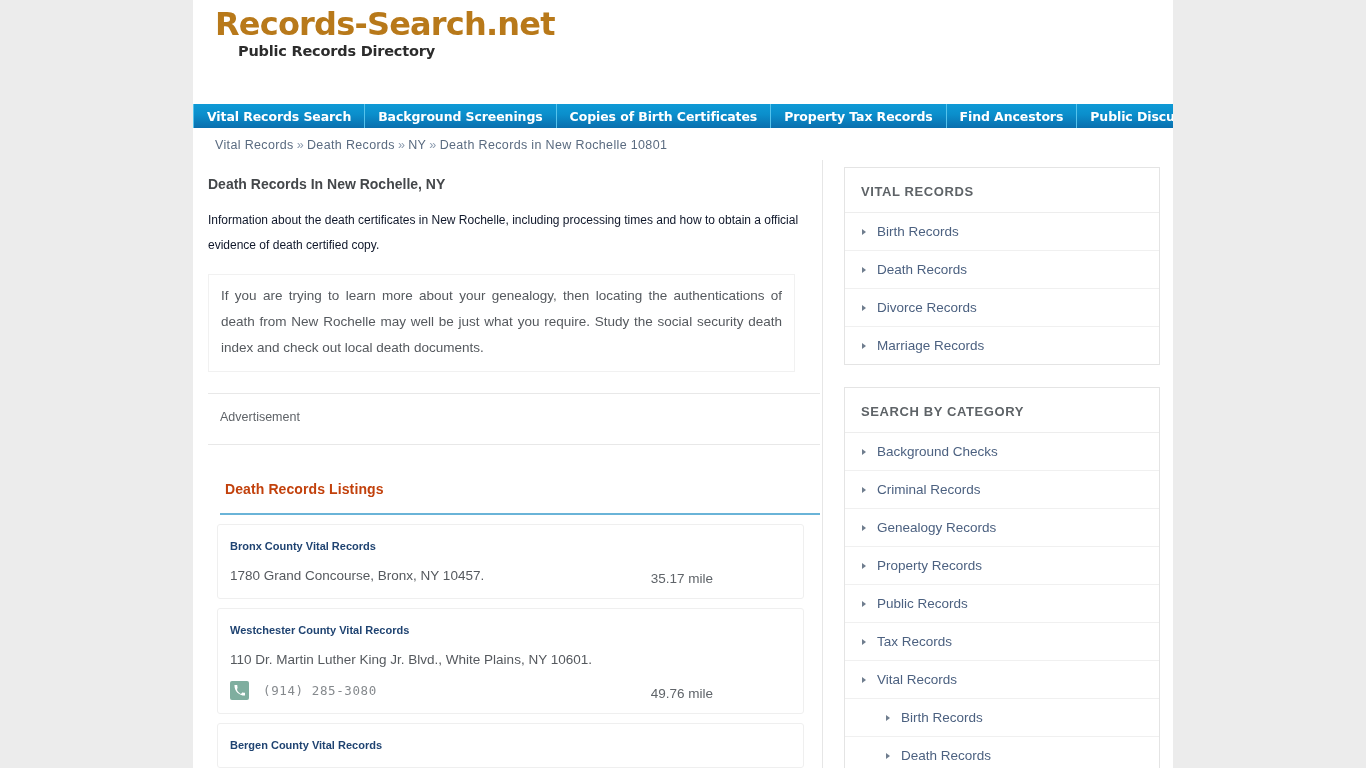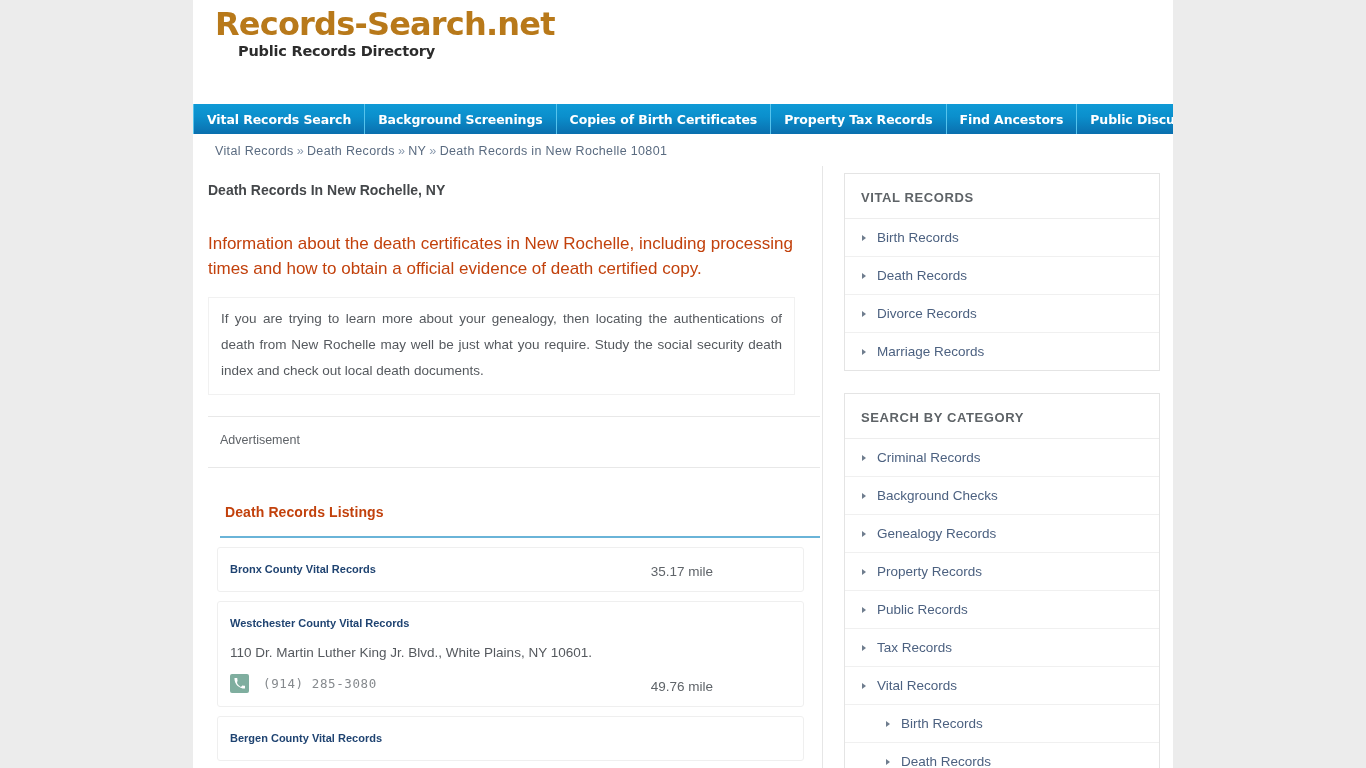--- a/index.html
+++ b/index.html
@@ -66,21 +66,21 @@
     font-size: 13.5px;
     color: #333638;
     font-weight: bold;
     line-height: 20px;
     margin-top: 2px;
   }
 
   
   .nav {
     position: relative;
-    height: 30px;
+    height: 24px;
     background: linear-gradient(to bottom, #0e9ad6 0%, #0b8fcc 42%, #0a6fae 100%);
     display: flex;
     align-items: stretch;
     overflow: hidden;
   }
   .nav-item {
     display: flex;
     align-items: center;
     justify-content: center;
     padding: 0 13px;
@@ -127,24 +127,24 @@
 
   .page-title {
     font-size: 14px;
     font-weight: bold;
     color: #44474a;
     margin: 14px 0 0 0;
     padding-left: 0;
     line-height: 20px;
   }
   .intro {
-    font-size: 17px;
-    color: #c2410c;
+    font-size: 12px;
+    color: #0f172a;
     line-height: 25px;
-    margin: 31px 0 0 0;
+    margin: 14px 0 0 0;
     width: 597px;
   }
   .quote-box {
     margin: 16px 0 0 0;
     width: 587px;
     border: 1px solid #f1f1f1;
     padding: 8px 12px 10px 12px;
     font-size: 13.5px;
     color: #55595e;
     line-height: 26px;
@@ -308,20 +308,21 @@
 
         <div class="divider"></div>
         <div class="ad-label">Advertisement</div>
         <div class="ad-divider"></div>
 
         <div class="listings-heading">Death Records Listings</div>
         <div class="listings-rule"></div>
 
         <div class="listing-card">
           <div class="listing-name">Bronx County Vital Records</div>
+          <div class="listing-addr">1780 Grand Concourse, Bronx, NY 10457.</div>
           <div class="listing-dist">35.17 mile</div>
         </div>
 
         <div class="listing-card">
           <div class="listing-name">Westchester County Vital Records</div>
           <div class="listing-addr">110 Dr. Martin Luther King Jr. Blvd., White Plains, NY 10601.</div>
           <div class="listing-foot">
             <span class="phone-icon">
               <svg width="11" height="11" viewBox="0 0 24 24" fill="#ffffff">
                   <path d="M6.6 10.8c1.9 3.7 4.9 6.7 8.6 8.6l2.9-2.9c.4-.4.9-.5 1.3-.3 1.2.4 2.5.6 3.9.6.6 0 1 .4 1 1V22c0 .6-.4 1-1 1C10.8 23 1 13.2 1 1c0-.6.4-1 1-1h4.2c.6 0 1 .4 1 1 0 1.3.2 2.6.6 3.9.1.4 0 .9-.3 1.3L6.6 10.8z"></path>
@@ -370,27 +371,27 @@
             </li>
           </ul>
         </div>
 
         <div class="panel">
           <div class="panel-title">SEARCH BY CATEGORY</div>
           <ul class="panel-list">
             <li>
               <a class="panel-link">
                 <span class="tri"></span>
+                <span>Background Checks</span>
+              </a>
+            </li>
+            <li>
+              <a class="panel-link">
+                <span class="tri"></span>
                 <span>Criminal Records</span>
-              </a>
-            </li>
-            <li>
-              <a class="panel-link">
-                <span class="tri"></span>
-                <span>Background Checks</span>
               </a>
             </li>
             <li>
               <a class="panel-link">
                 <span class="tri"></span>
                 <span>Genealogy Records</span>
               </a>
             </li>
             <li>
               <a class="panel-link">

